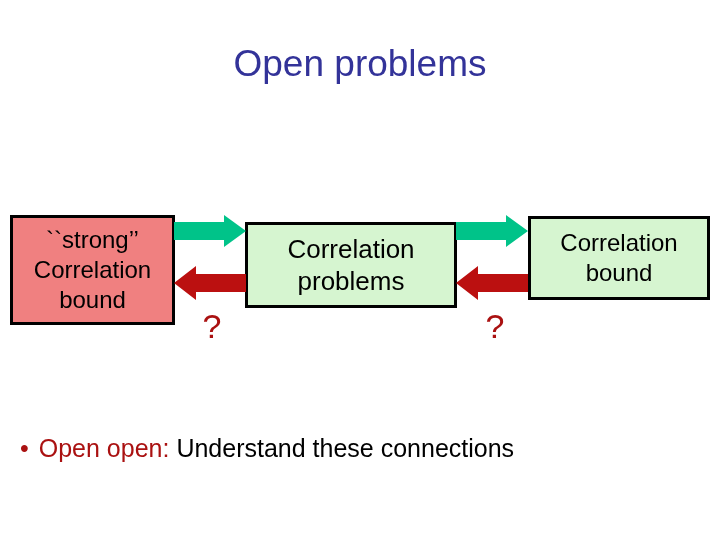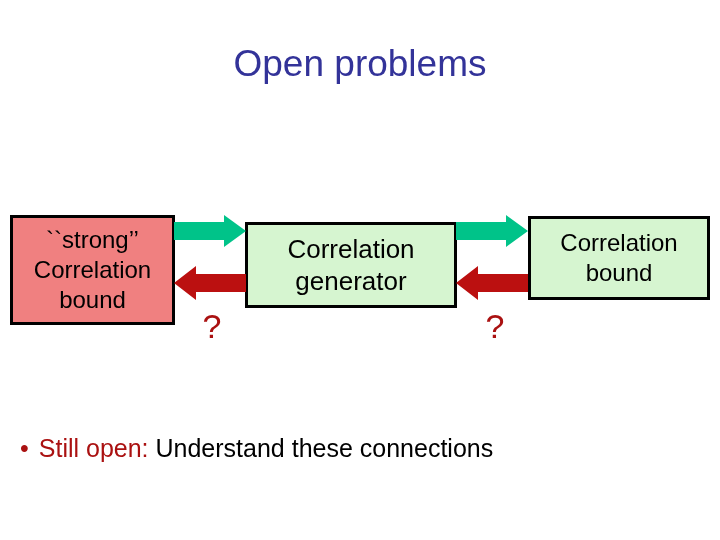--- a/index.html
+++ b/index.html
@@ -77,36 +77,36 @@
 
 
   <div class="box box-strong">
     <div>``strong’’</div>
     <div>Correlation</div>
     <div>bound</div>
   </div>
 
   <div class="box box-prg">
     <div>Correlation</div>
-    <div>generator</div>
+    <div>problems</div>
   </div>
 
   <div class="box box-corr">
     <div>Correlation</div>
     <div>bound</div>
   </div>
 
   <svg class="arrows arrows-left" viewBox="0 0 76 90">
     <polygon points="2,8 52,8 52,1 74,17 52,33 52,26 2,26" fill="#00C389"></polygon>
     <polygon points="2,69 24,52 24,60 74,60 74,78 24,78 24,86" fill="#BB1010"></polygon>
   </svg>
 
   <svg class="arrows arrows-right" viewBox="0 0 76 90">
     <polygon points="2,8 52,8 52,1 74,17 52,33 52,26 2,26" fill="#00C389"></polygon>
     <polygon points="2,69 24,52 24,60 74,60 74,78 24,78 24,86" fill="#BB1010"></polygon>
   </svg>
 
   <div class="qmark qmark-left">?</div>
   <div class="qmark qmark-right">?</div>
 
-  <div class="bullet-line"><span class="red bullet-marker">•</span><span class="red">Still open:</span><span> Understand these connections</span></div>
+  <div class="bullet-line"><span class="red bullet-marker">•</span><span class="red">Open open:</span><span> Understand these connections</span></div>
 
 </div>
 
 </body></html>

